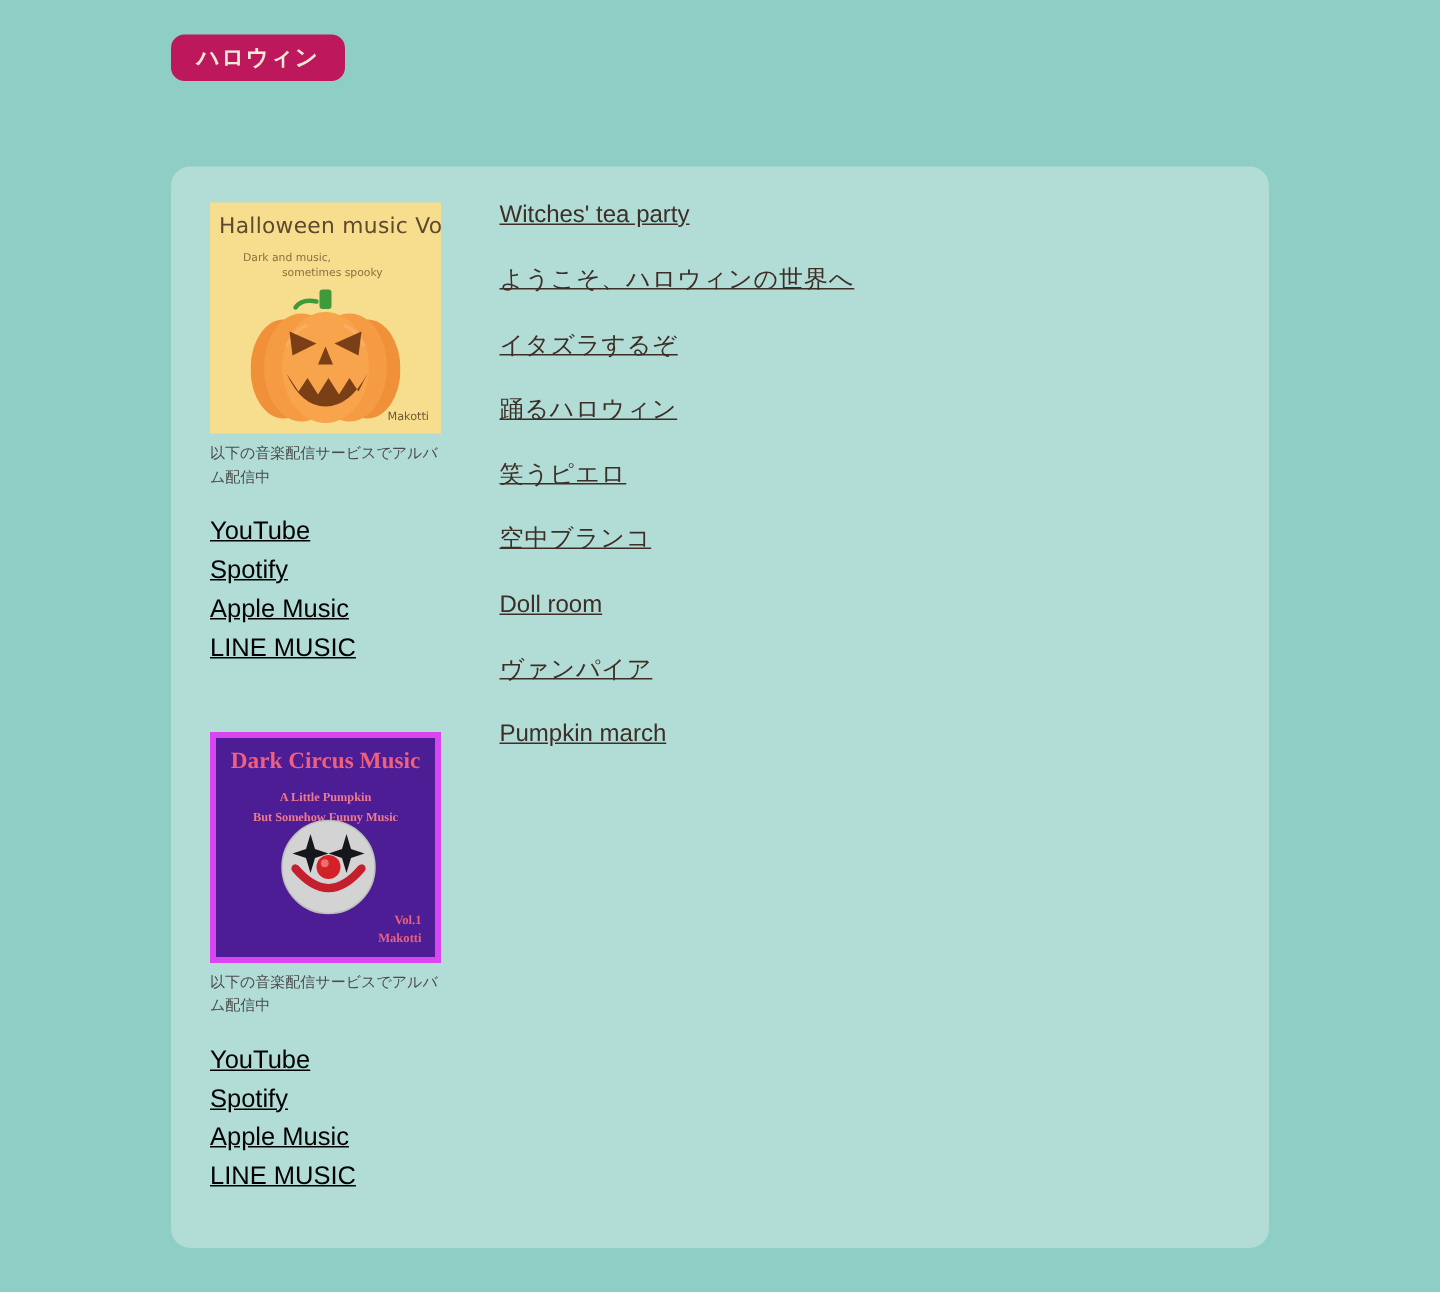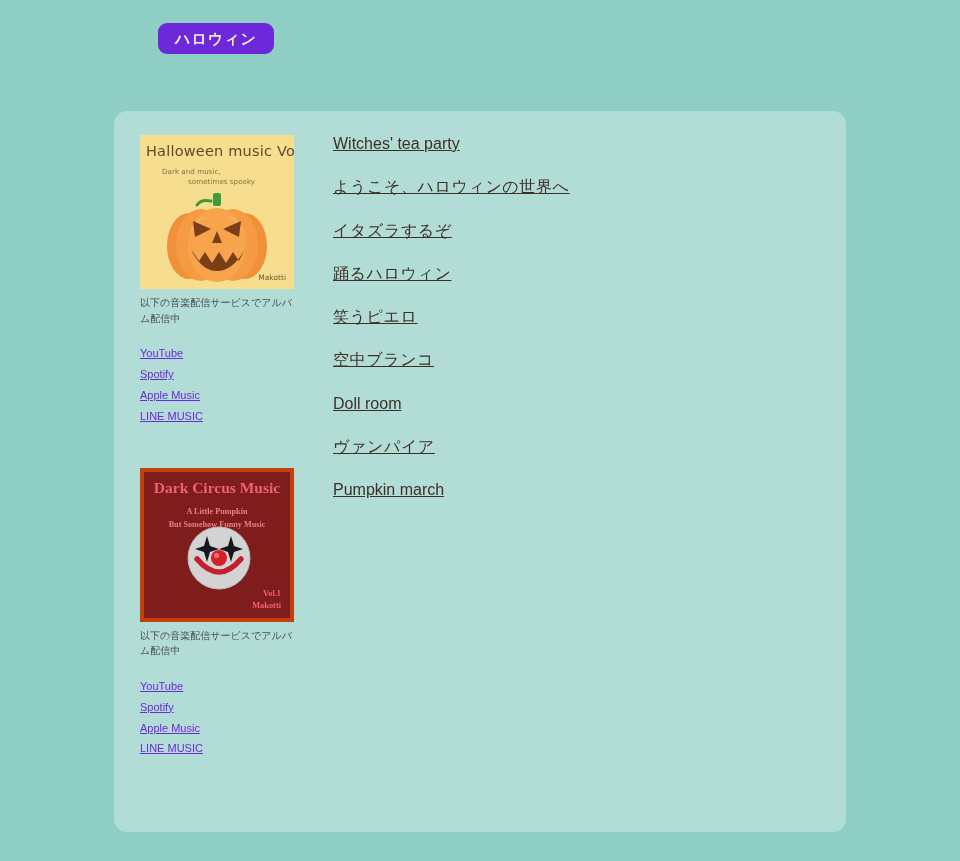--- a/index.html
+++ b/index.html
@@ -26,27 +26,26 @@
     top: 0;
     width: 960px;
     height: 90px;
   }
   .nav-tag {
     position: absolute;
     left: 114px;
     top: 23px;
     width: 116px;
     height: 31px;
-    background: #6d28d9;
+    background: #be185d;
     border-radius: 9px;
     display: flex;
     align-items: center;
     justify-content: center;
     box-sizing: border-box;
-    margin-left: 44px;
   }
   .nav-tag-label {
     color: #f2ead9;
     font-size: 15px;
     font-weight: bold;
     letter-spacing: 1px;
     line-height: 1;
     white-space: nowrap;
   }
 
@@ -118,22 +117,22 @@
   .pumpkin-wrap {
     position: absolute;
     left: 27px;
     top: 56px;
     width: 100px;
     height: 92px;
   }
 
   
   .cover-circus {
-    background: #7f1d1d;
-    border: 4px solid #c2410c;
+    background: #4c1d95;
+    border: 4px solid #d946ef;
   }
   .cov2-title {
     position: absolute;
     left: 0;
     top: 7px;
     width: 100%;
     text-align: center;
     font-family: "Liberation Serif", serif;
     font-weight: bold;
     font-size: 15.5px;
@@ -192,23 +191,23 @@
   }
   .service-list {
     margin-top: 17px;
     padding: 0;
     list-style: none;
   }
   .service-list li { margin: 0; padding: 0; }
   .service-link {
     display: inline-block;
     margin-bottom: 3.3px;
-    font-size: 11px;
+    font-size: 17px;
     line-height: 1.33;
-    color: #6d28d9;
+    color: #000000;
     text-decoration: underline;
     cursor: pointer;
     text-align: center;
   }
 
   
   .track-col {
     position: absolute;
     left: 219px;
     top: 23px;

